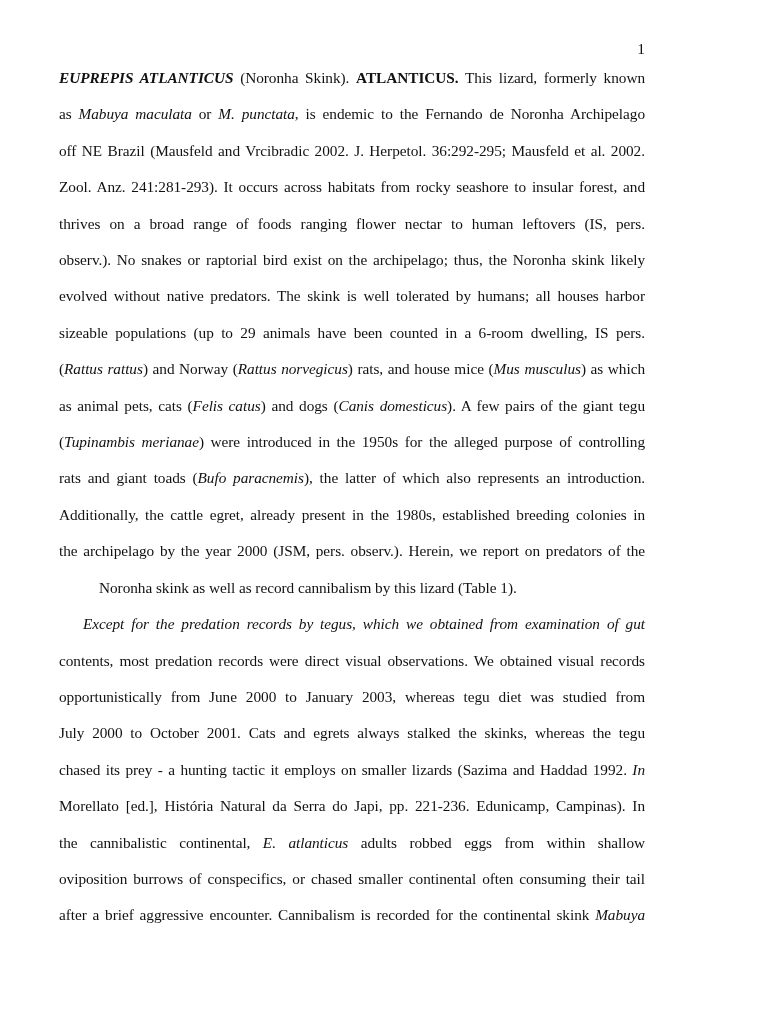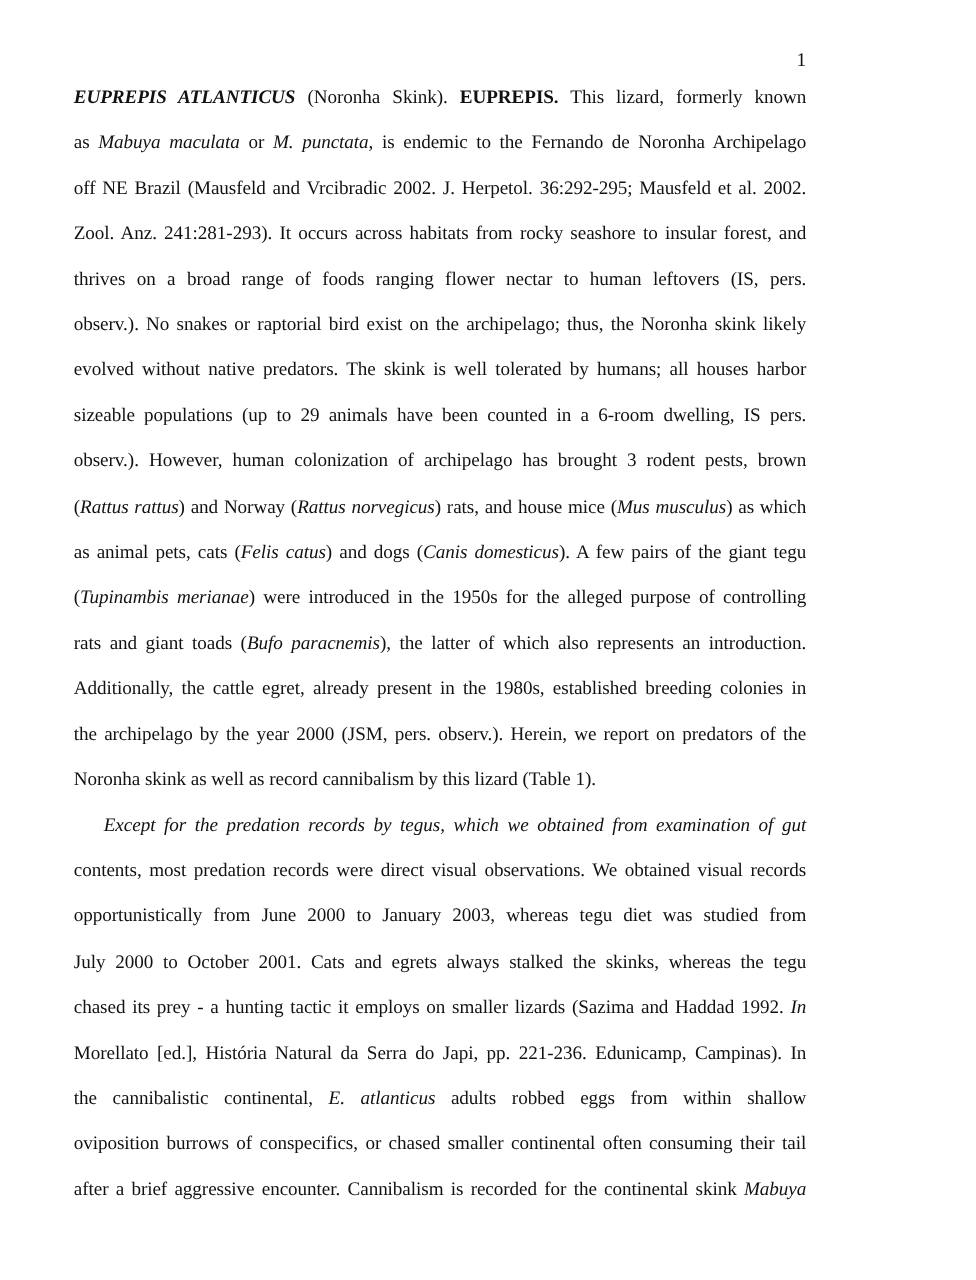--- a/index.html
+++ b/index.html
@@ -8,41 +8,40 @@
   .page-number {
     position: absolute; top: 40px; left: 560px; width: 85px; text-align: right;
     font-family: "Liberation Serif", serif; font-size: 15.5px; color: #111;
   }
   .body-text {
     position: absolute; left: 59px; top: 60px; width: 586px;
     font-family: "Liberation Serif", serif; font-size: 15.3px; color: #111;
     line-height: 36.4px; text-align: justify; letter-spacing: -0.05px;
   }
   .line { display: block; text-align: justify; text-align-last: justify; white-space: nowrap; }
-  .line.last { text-align-last: left; }
+  .line.last { text-align-last: left; margin-left: 40px; }
   .line.indent { padding-left: 24px; font-style: italic; }
   i { font-style: italic; }
   b { font-weight: bold; }
 </style>
 </head>
 <body>
 
 <div class="page">
   <div class="page-number">1</div>
   <div class="body-text">
     <div id="para1">
-        <span class="line"><b><i>EUPREPIS ATLANTICUS</i></b><span> (Noronha Skink). </span><b>EUPREPIS.</b><span> This lizard, formerly known</span></span>
+        <span class="line"><b><i>EUPREPIS ATLANTICUS</i></b><span> (Noronha Skink). </span><b>ATLANTICUS.</b><span> This lizard, formerly known</span></span>
         <span class="line"><span>as </span><i>Mabuya maculata</i><span> or </span><i>M. punctata</i><span>, is endemic to the Fernando de Noronha Archipelago</span></span>
         <span class="line"><span>off NE Brazil (Mausfeld and Vrcibradic 2002. J. Herpetol. 36:292-295; Mausfeld et al. 2002.</span></span>
         <span class="line"><span>Zool. Anz. 241:281-293). It occurs across habitats from rocky seashore to insular forest, and</span></span>
         <span class="line"><span>thrives on a broad range of foods ranging flower nectar to human leftovers (IS, pers.</span></span>
         <span class="line"><span>observ.). No snakes or raptorial bird exist on the archipelago; thus, the Noronha skink likely</span></span>
         <span class="line"><span>evolved without native predators. The skink is well tolerated by humans; all houses harbor</span></span>
         <span class="line"><span>sizeable populations (up to 29 animals have been counted in a 6-room dwelling, IS pers.</span></span>
-        <span class="line"><span>observ.). However, human colonization of archipelago has brought 3 rodent pests, brown</span></span>
         <span class="line"><span>(</span><i>Rattus rattus</i><span>) and Norway (</span><i>Rattus norvegicus</i><span>) rats, and house mice (</span><i>Mus musculus</i><span>) as which</span></span>
         <span class="line"><span>as animal pets, cats (</span><i>Felis catus</i><span>) and dogs (</span><i>Canis domesticus</i><span>). A few pairs of the giant tegu</span></span>
         <span class="line"><span>(</span><i>Tupinambis merianae</i><span>) were introduced in the 1950s for the alleged purpose of controlling</span></span>
         <span class="line"><span>rats and giant toads (</span><i>Bufo paracnemis</i><span>), the latter of which also represents an introduction.</span></span>
         <span class="line"><span>Additionally, the cattle egret, already present in the 1980s, established breeding colonies in</span></span>
         <span class="line"><span>the archipelago by the year 2000 (JSM, pers. observ.). Herein, we report on predators of the</span></span>
         <span class="line last"><span>Noronha skink as well as record cannibalism by this lizard (Table 1).</span></span>
       </div>
     <div id="para2">
         <span class="line indent"><span>Except for the predation records by tegus, which we obtained from examination of gut</span></span>

